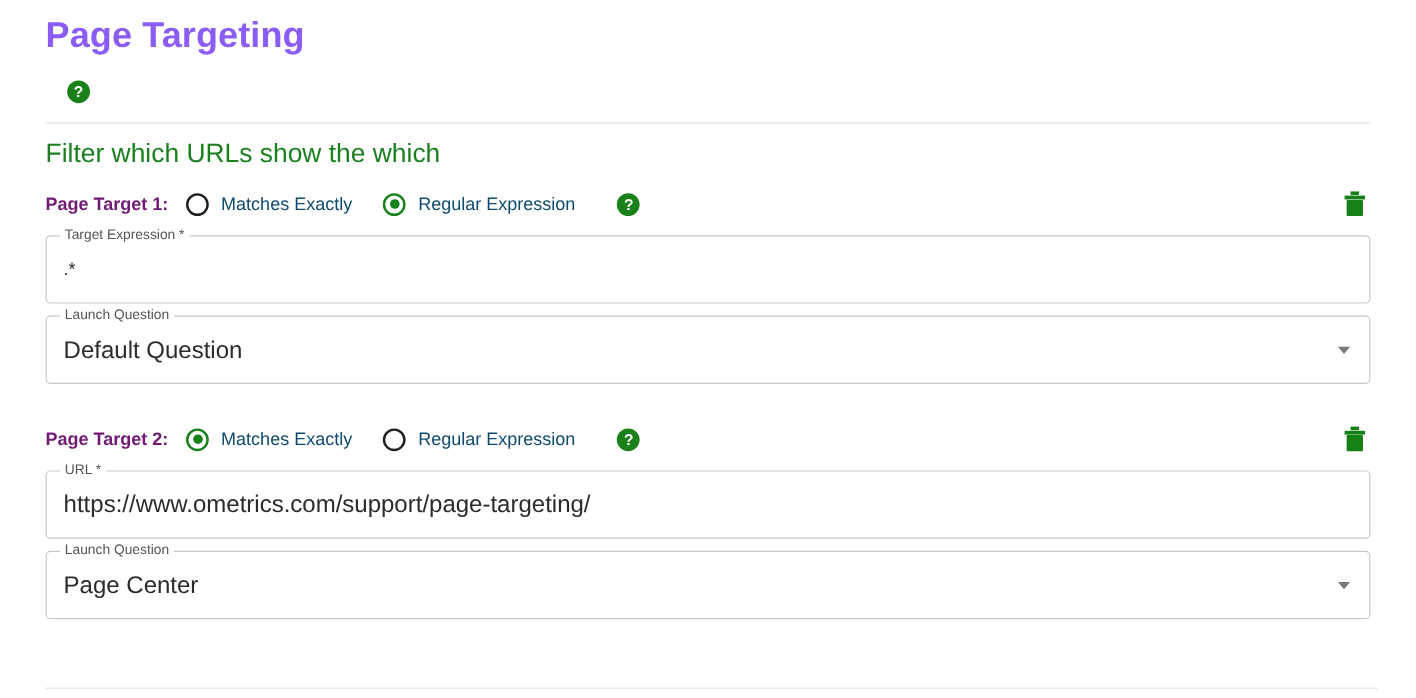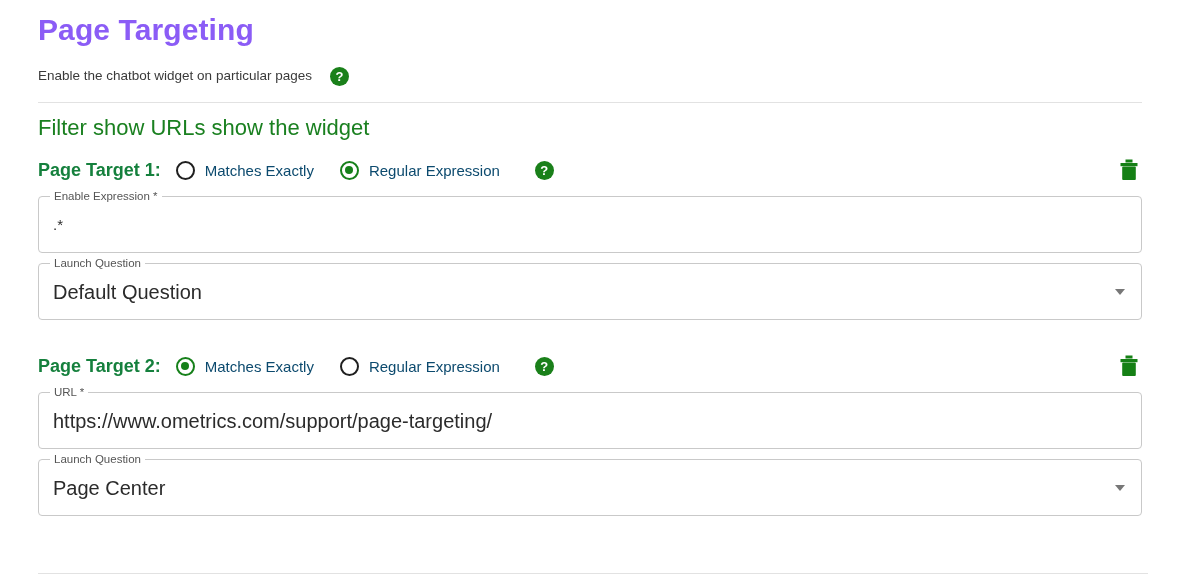--- a/index.html
+++ b/index.html
@@ -81,23 +81,23 @@
   .target-block.second {
     margin-top: 32px;
   }
   .target-head {
     position: relative;
     display: flex;
     align-items: center;
     height: 28px;
   }
   .target-label {
-    font-size: 18px;
+    font-size: 15px;
     font-weight: bold;
-    color: #15803d;
+    color: #701a75;
     margin-right: 15px;
     white-space: nowrap;
   }
   .radio-option {
     display: flex;
     align-items: center;
     cursor: pointer;
     margin-right: 26px;
   }
   .radio-mark {
@@ -227,27 +227,26 @@
   }
 </style>
 </head>
 <body>
 
 <div class="page">
 
   <h1 class="page-title">Page Targeting</h1>
 
   <div class="subtitle-row">
-    <span class="subtitle-text">Enable the chatbot widget on particular pages</span>
     <span class="help-badge">?</span>
   </div>
 
   <div class="divider"></div>
 
-  <h2 class="section-title">Filter show URLs show the widget</h2>
+  <h2 class="section-title">Filter which URLs show the which</h2>
 
   
   <div class="target-block">
     <div class="target-head">
       <span class="target-label">Page Target 1:</span>
 
       <label class="radio-option">
         <span class="radio-mark"></span>
         <span class="radio-text">Matches Exactly</span>
       </label>
@@ -262,21 +261,21 @@
       <button class="trash-btn">
         <svg width="20" height="22" viewBox="0 0 20 22">
           <rect x="6.5" y="0.5" width="7" height="3" fill="#158015"></rect>
           <rect x="1.5" y="4" width="17" height="3.2" fill="#158015"></rect>
           <rect x="3.2" y="7.6" width="13.6" height="13.4" rx="1" fill="#158015"></rect>
         </svg>
       </button>
     </div>
 
     <div class="field regex">
-      <span class="field-legend">Enable Expression *</span>
+      <span class="field-legend">Target Expression *</span>
       <span class="field-value">.*</span>
     </div>
 
     <div class="field select-field">
       <span class="field-legend">Launch Question</span>
       <span class="field-value">Default Question</span>
       <span class="select-arrow"></span>
     </div>
   </div>
 

